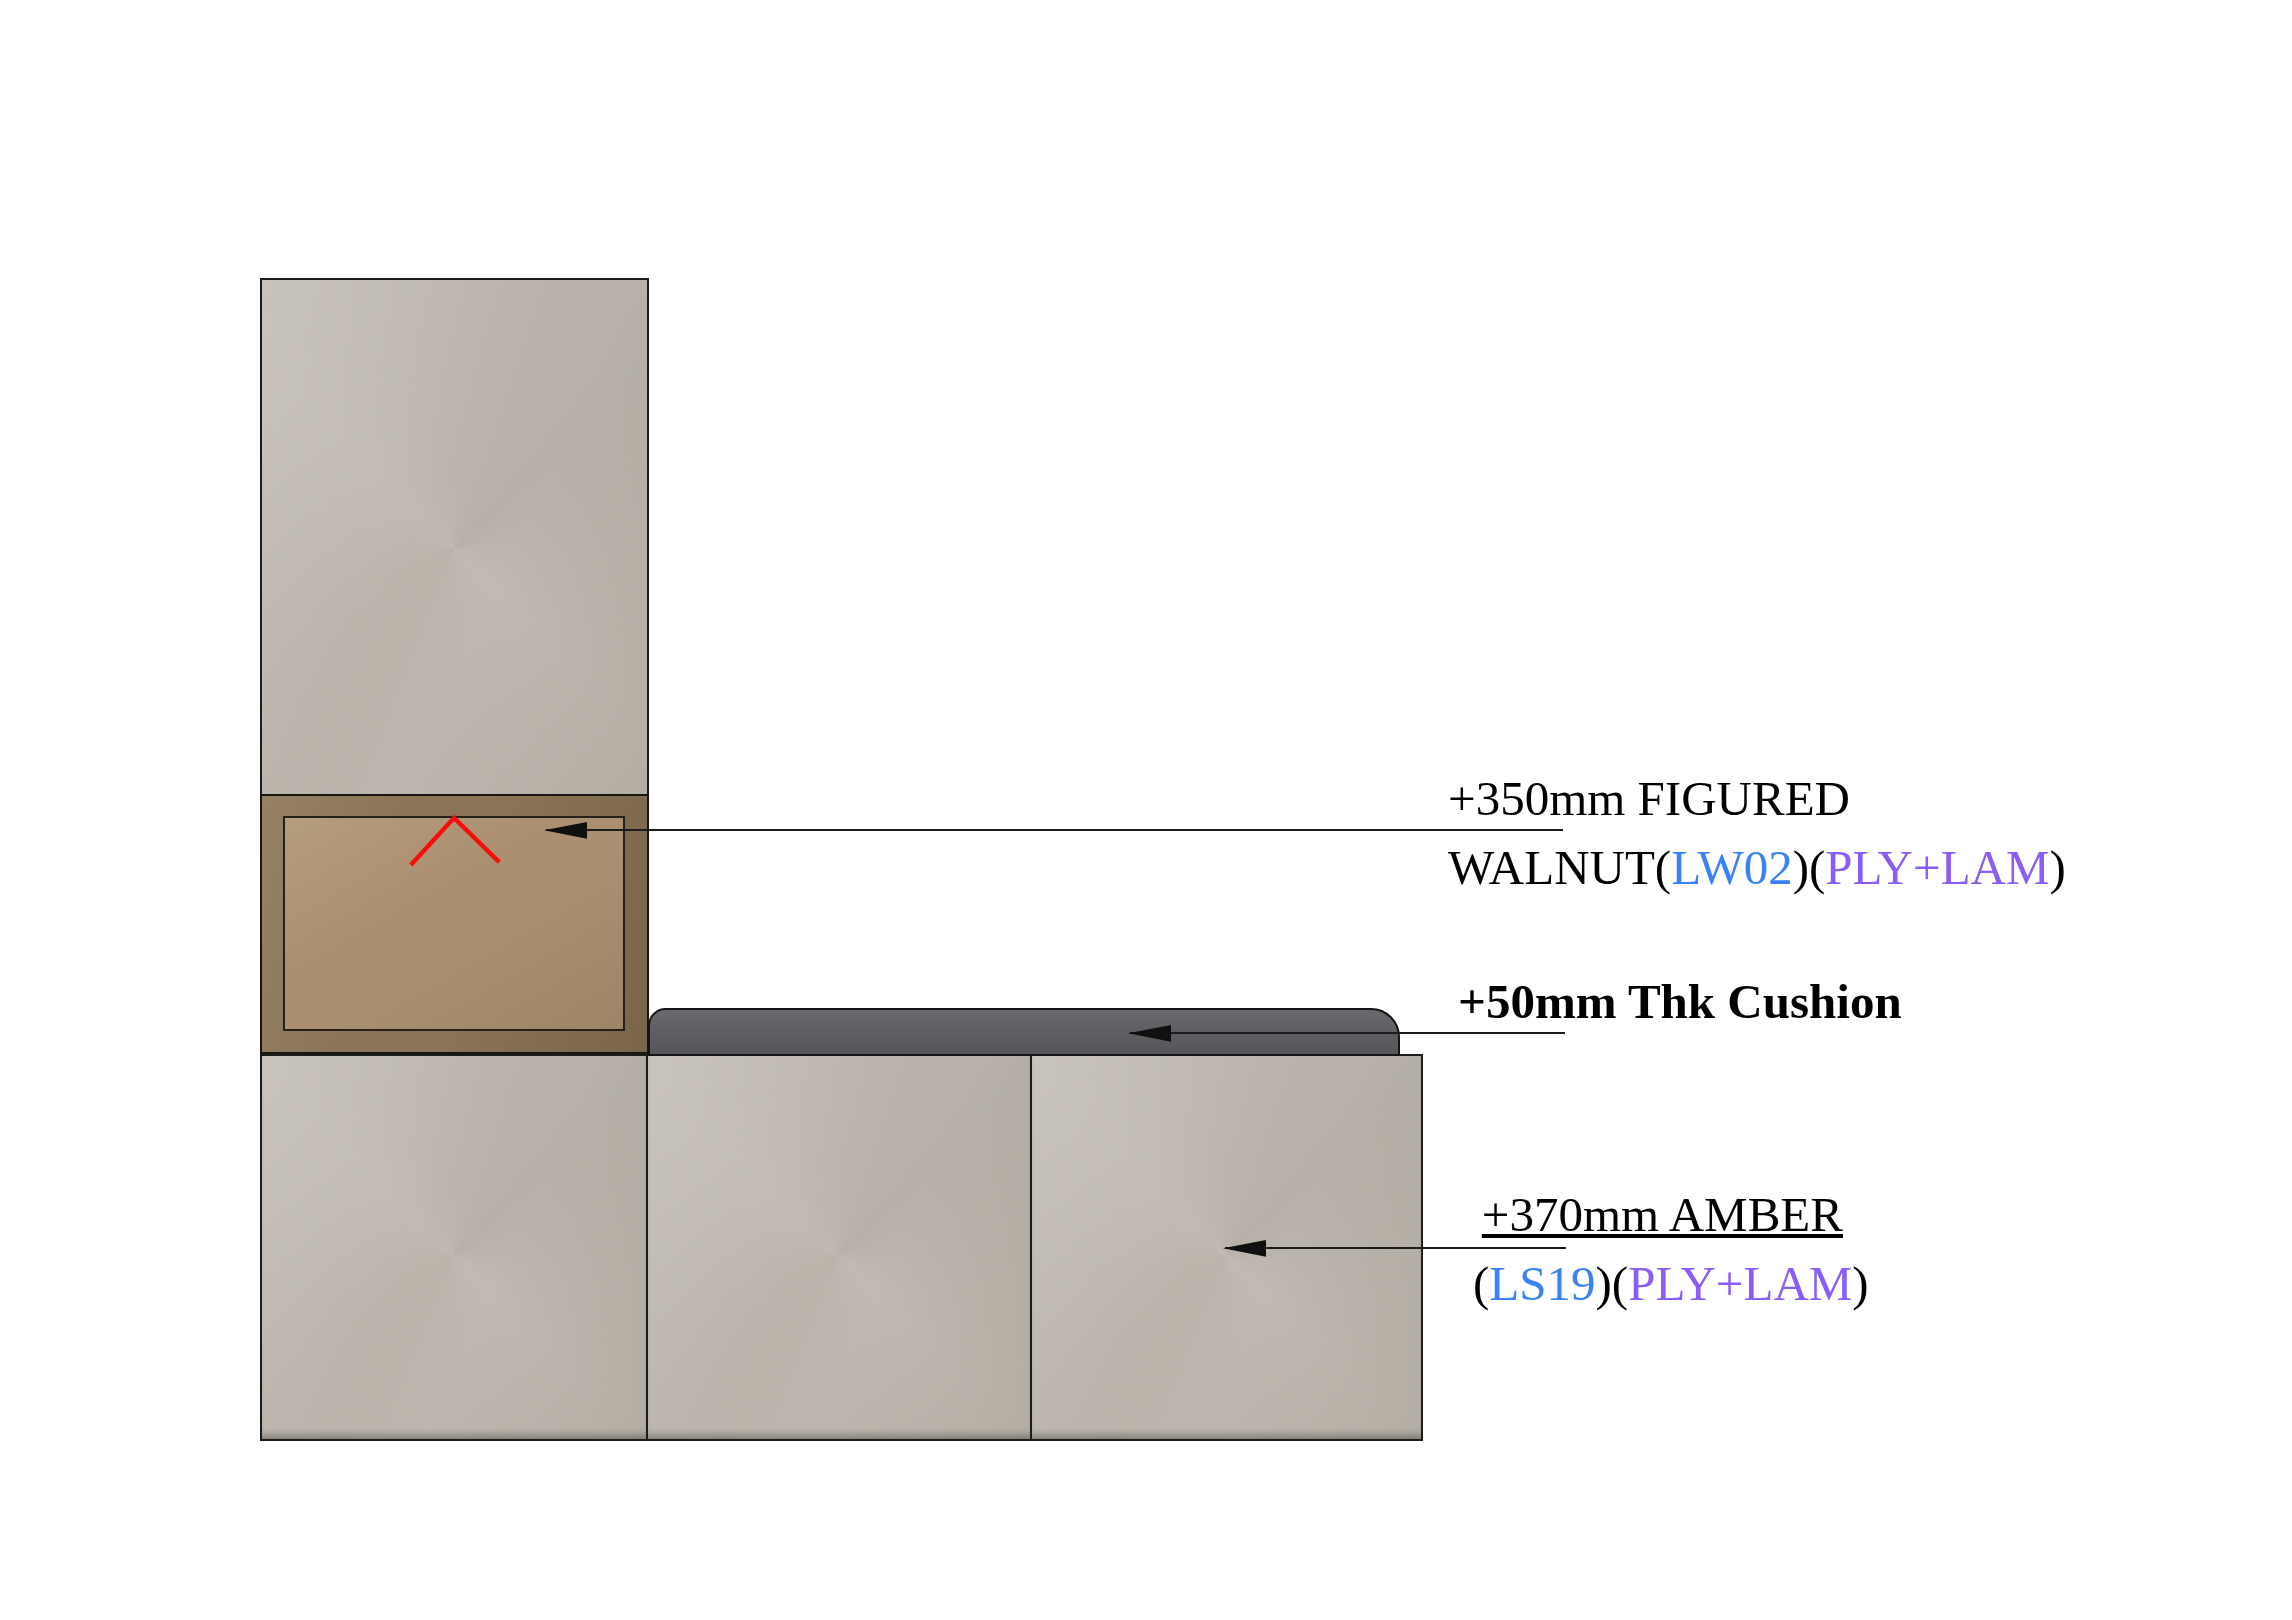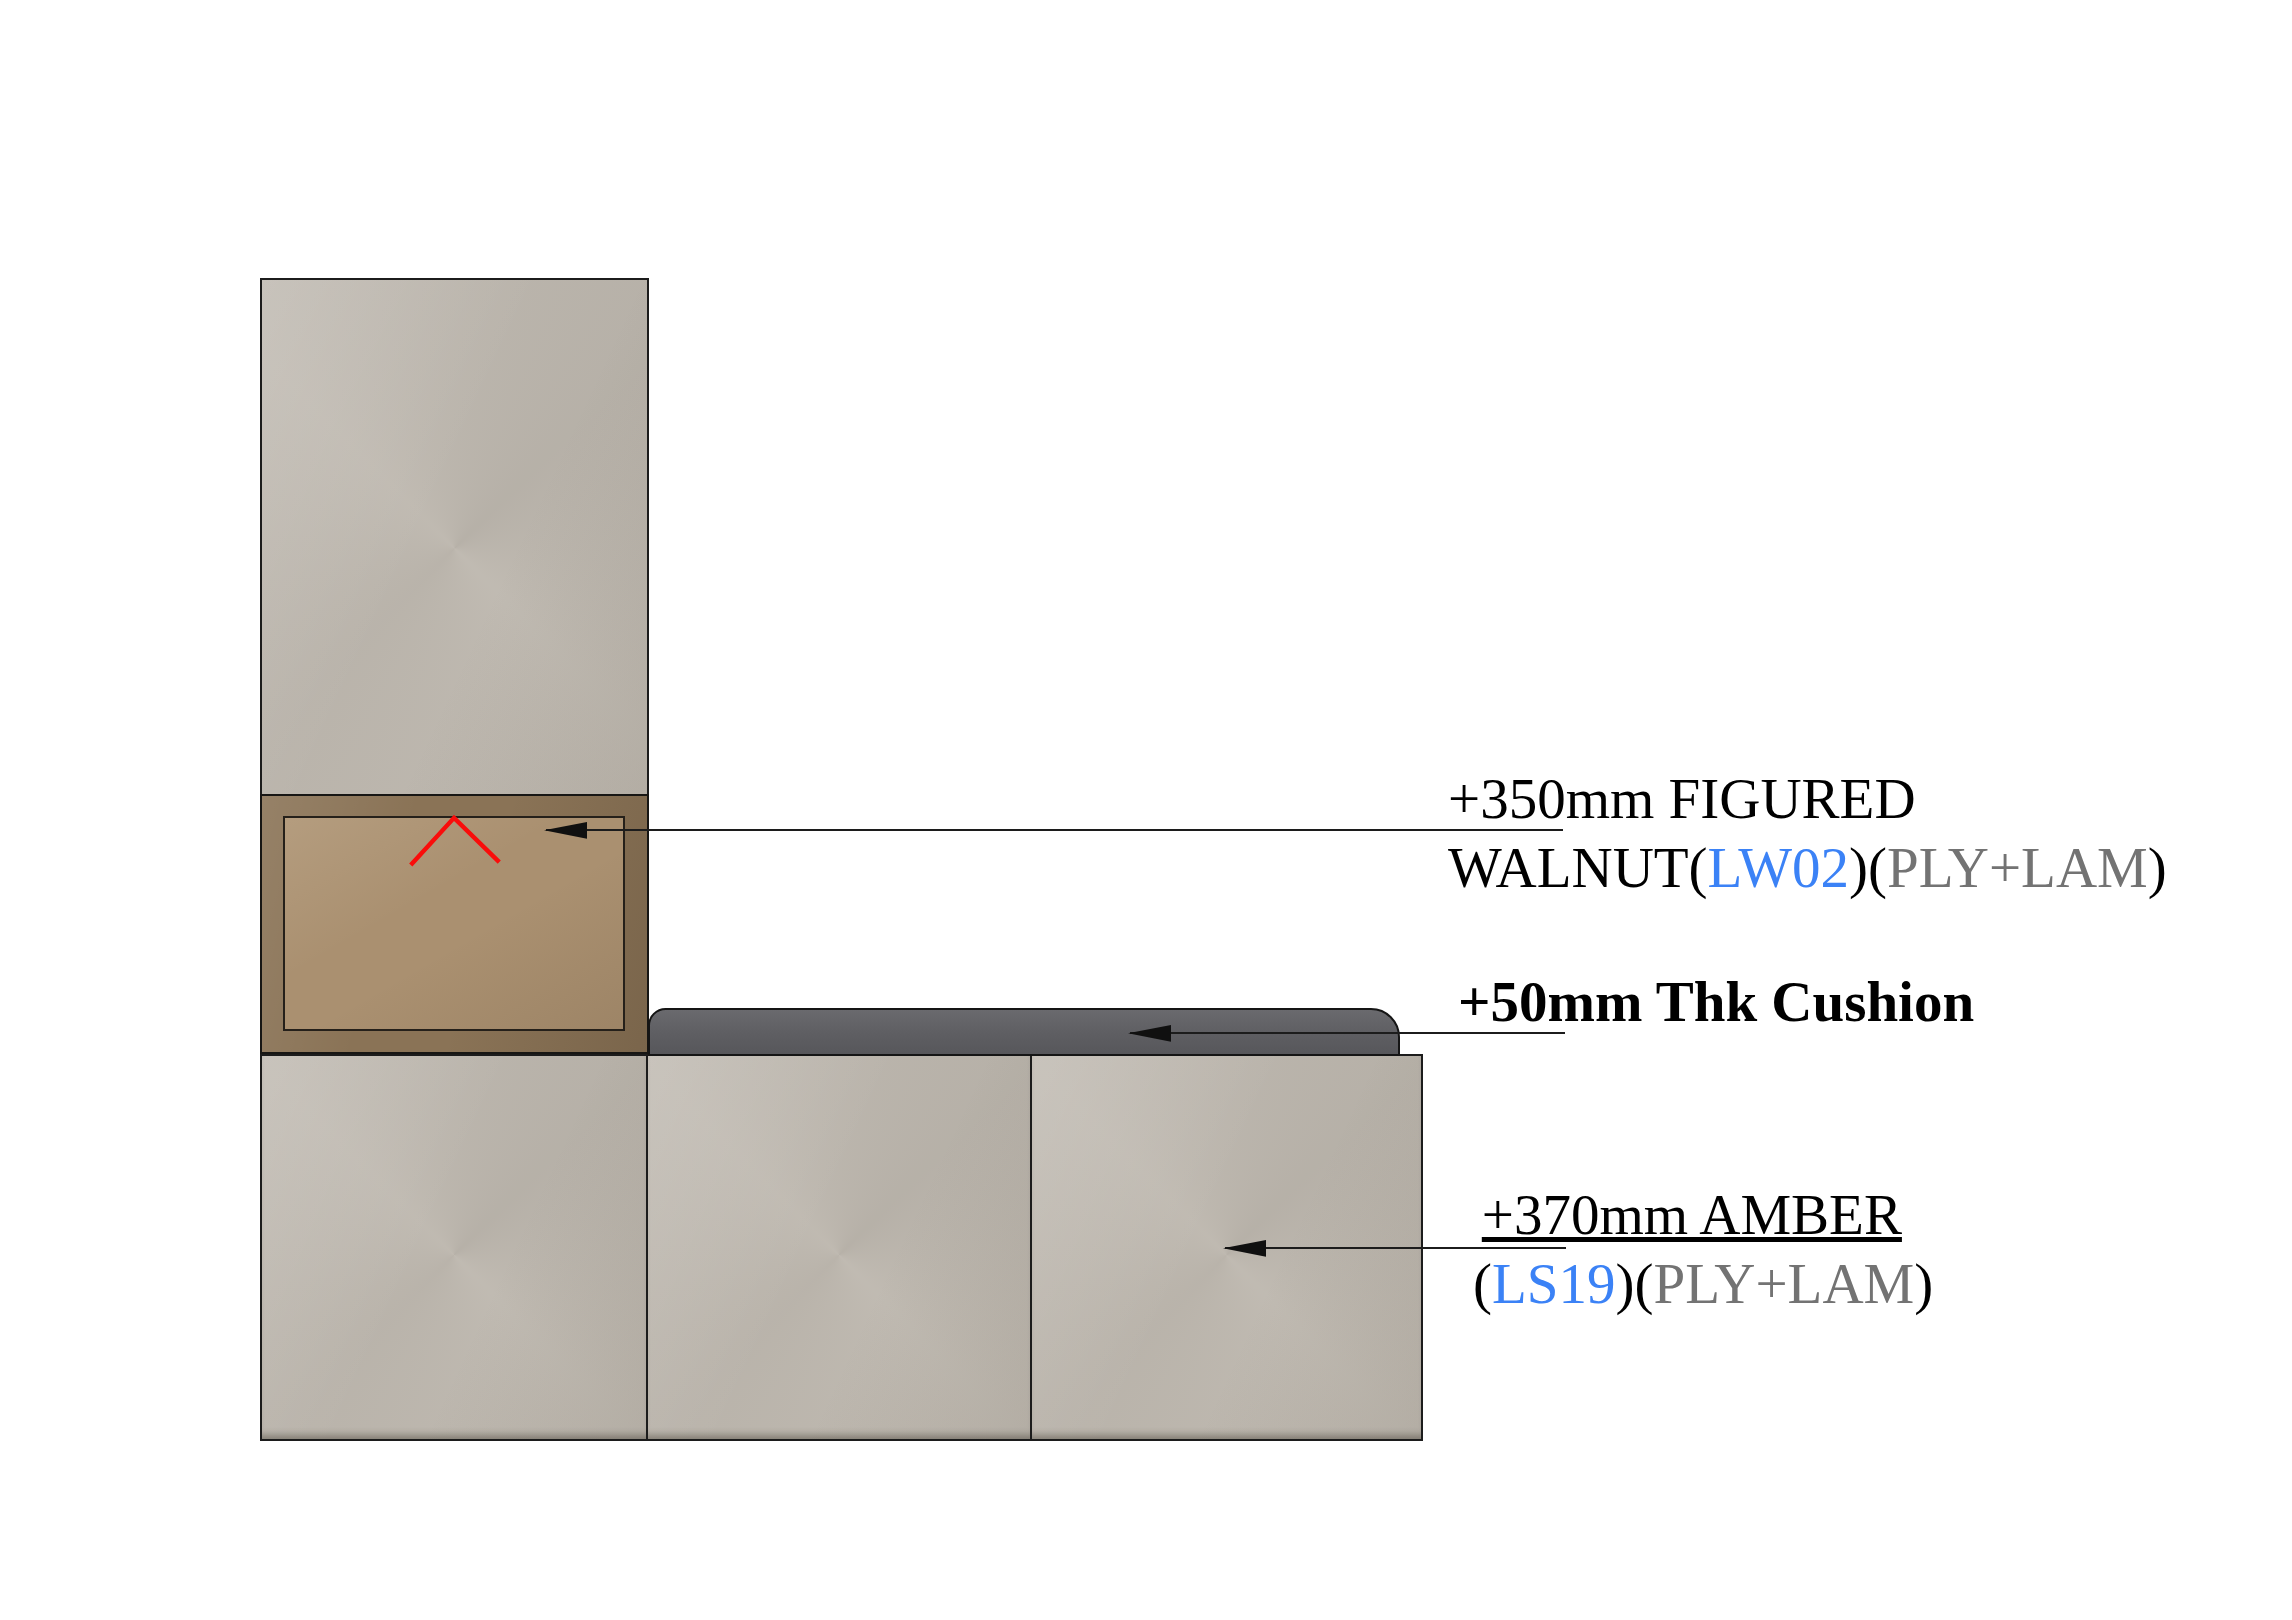--- a/index.html
+++ b/index.html
@@ -89,33 +89,33 @@
     clip-path: polygon(0 50%, 100% 0, 100% 100%);
     z-index: 6;
   }
   .arrowhead-1 { left: 544px;  top: 822px;  }
   .arrowhead-2 { left: 1128px; top: 1025px; }
   .arrowhead-3 { left: 1223px; top: 1240px; }
 
   
   .annotation {
     position: absolute;
-    font-size: 57px;
+    font-size: 49px;
     line-height: 69px;
     color: #000000;
     white-space: nowrap;
     z-index: 7;
   }
   .ann-1 { left: 1448px; top: 764px;  }
   .ann-2 { left: 1458px; top: 967px; font-weight: bold;  }
   .ann-3 { left: 1473px; top: 1180px; }
   .ann-3 .ann-line-first { padding-left: 8.8px; text-decoration: underline; }
   .c-black   { color: #000000; }
   .c-red     { color: #3b82f6; }
-  .c-magenta { color: #737373; }
+  .c-magenta { color: #8b5cf6; }
 </style>
 </head>
 <body>
 
 <div class="canvas">
 
   <div class="panel panel-tall"></div>
 
   <div class="walnut-frame"></div>
   <div class="walnut-inner"></div>

